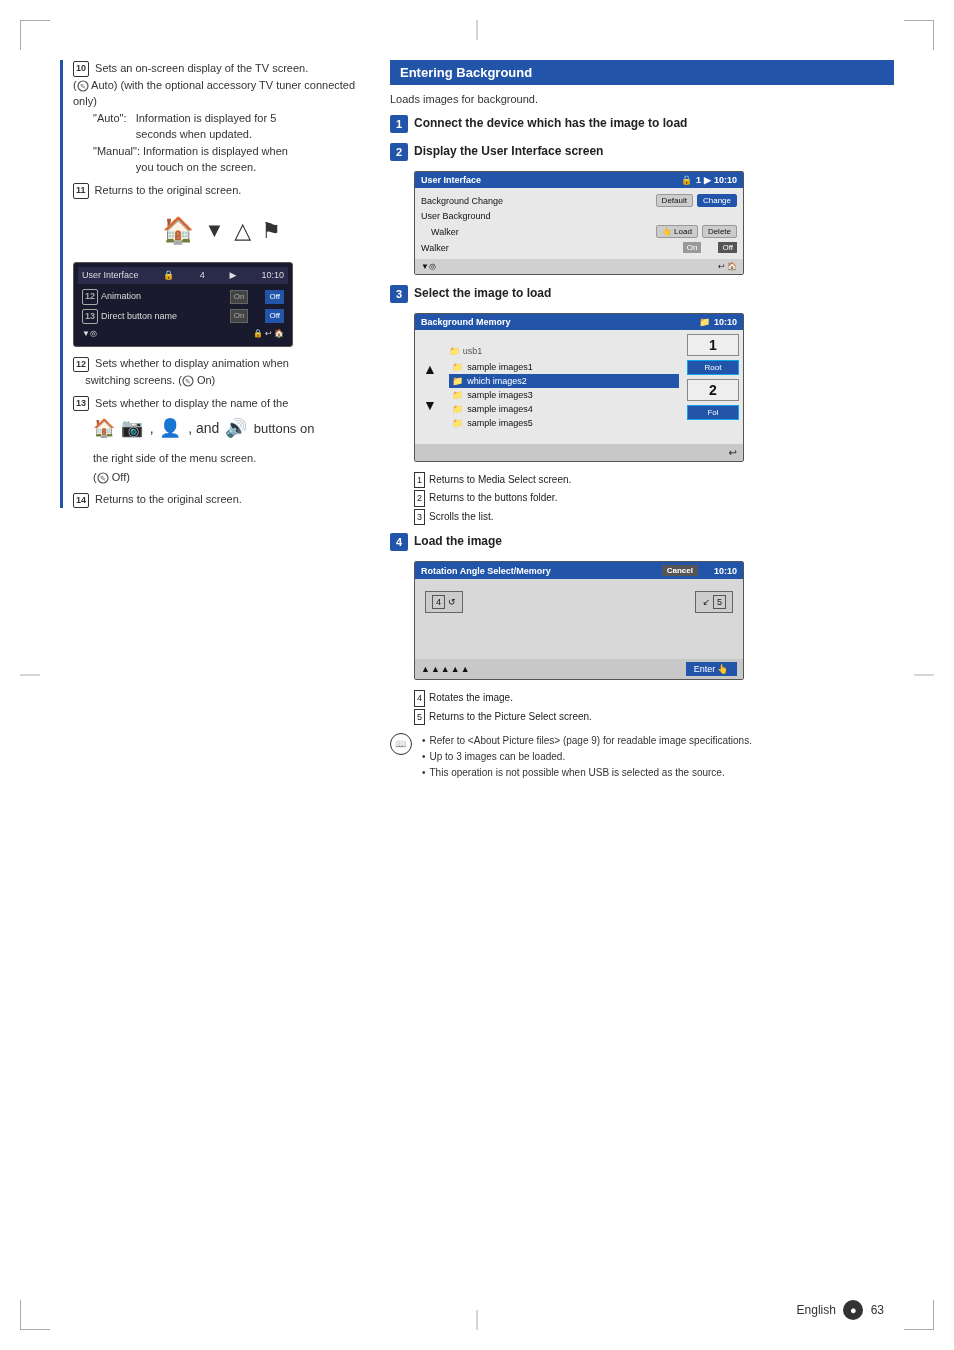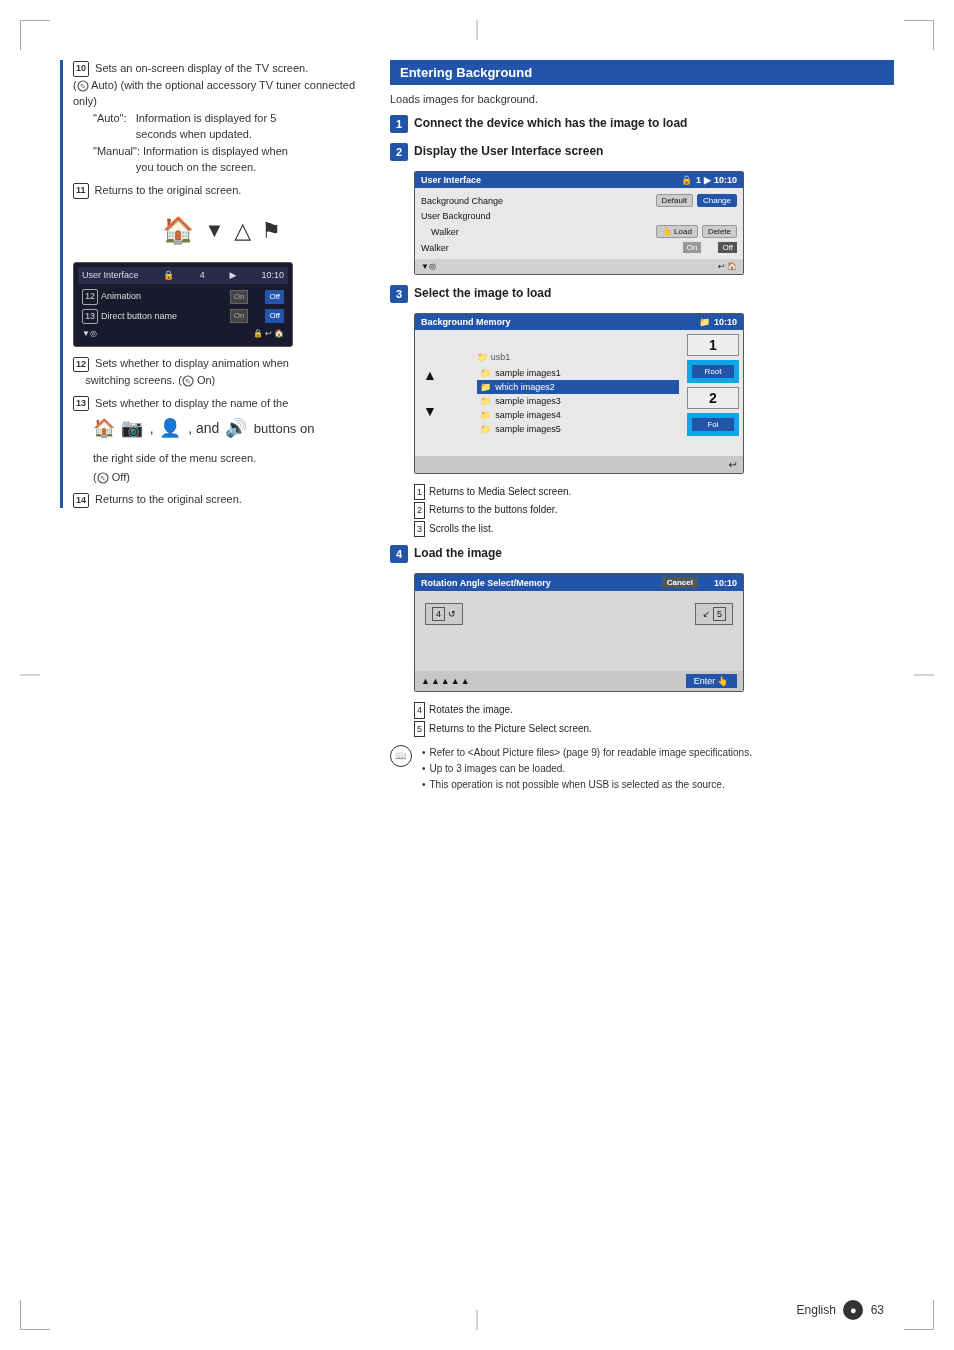--- a/index.html
+++ b/index.html
@@ -280,22 +280,21 @@
       display: flex;
       flex-direction: column;
       align-items: center;
       justify-content: center;
       padding: 4px 0;
       gap: 20px;
     }
 
     .folder-list {
       flex: 1;
-      padding: 20px 4px;
-      margin-left: 28px;
+      padding: 14px 4px;
     }
 
     .folder-item {
       display: flex;
       align-items: center;
       padding: 2px 3px;
       font-size: 9px;
     }
 
     .folder-icon {
@@ -319,21 +318,21 @@
       flex-direction: column;
       gap: 4px;
     }
 
     .folder-btn {
       background: #2255aa;
       color: white;
       padding: 2px 4px;
       font-size: 8px;
       text-align: center;
-      border: 5px solid #0ea5e9;
+      border: 1px solid #0ea5e9;
     }
 
     .rotation-screen {
       border: 1.5px solid #555;
       background: #e8e8e8;
       border-radius: 2px;
       margin: 6px 0 10px 24px;
       width: 330px;
       font-size: 9px;
       color: #111;

